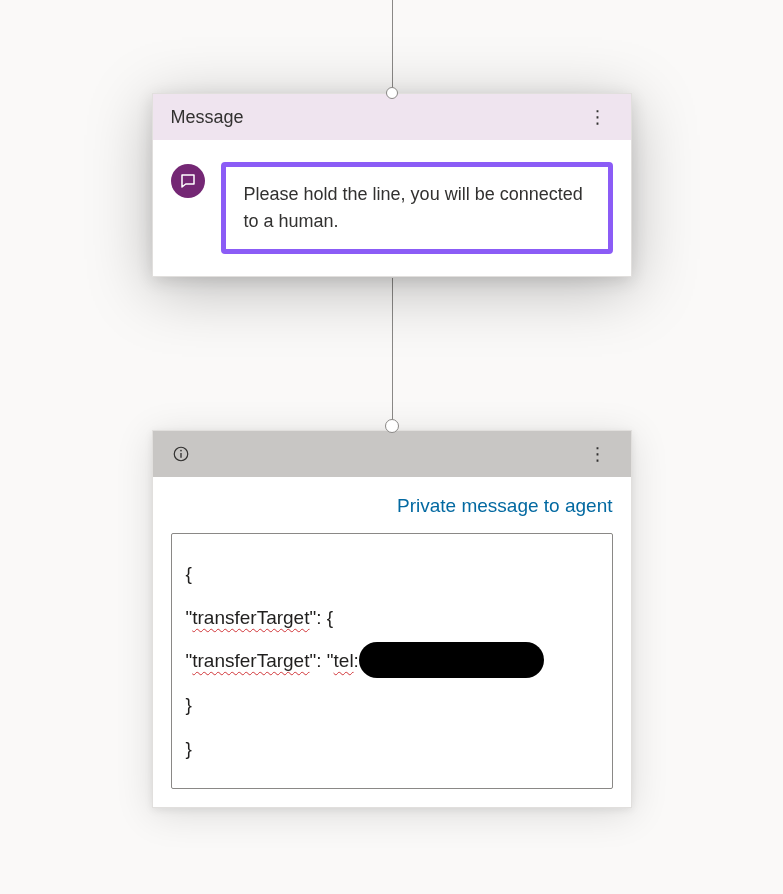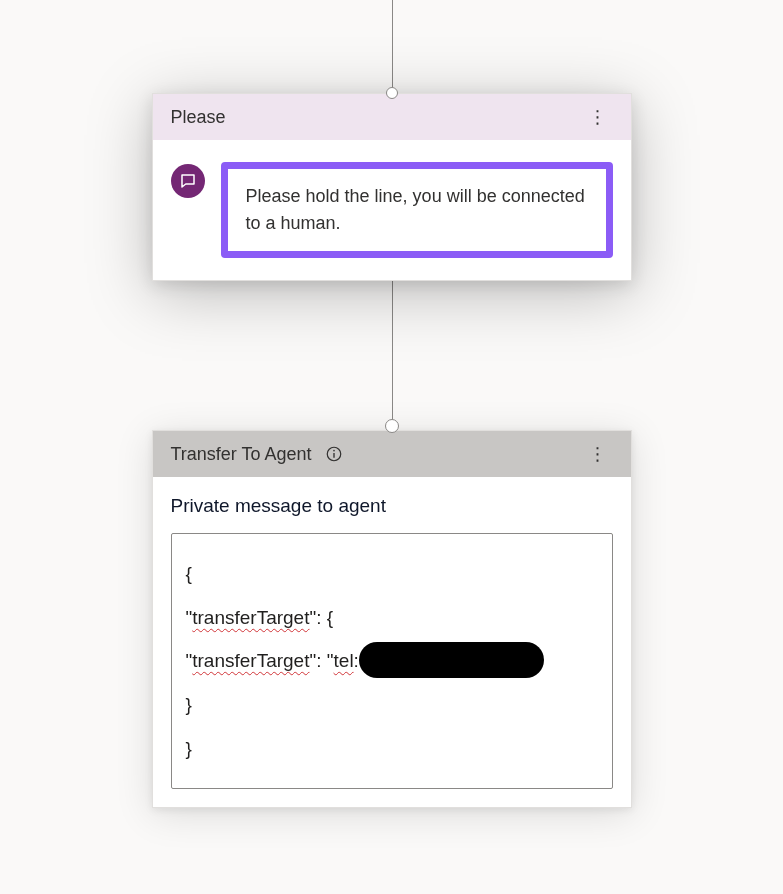--- a/index.html
+++ b/index.html
@@ -74,32 +74,33 @@
       border-radius: 50%;
       background: #742774;
       display: flex;
       align-items: center;
       justify-content: center;
       flex-shrink: 0;
       margin-top: 2px;
     }
     .msg-box {
       flex: 1;
-      border: 7px solid #8b5cf6;
+      border: 5px solid #8b5cf6;
       border-radius: 4px;
       padding: 14px 18px;
       font-size: 18px;
       color: #323130;
       line-height: 1.5;
     }
     .transfer-body { padding: 18px; }
     .field-label {
       font-size: 19px;
-      color: #0f172a;
+      color: #0369a1;
       margin-bottom: 16px;
+      text-align: right;
     }
     .code-box {
       border: 1px solid #8a8886;
       border-radius: 2px;
       padding: 18px 14px;
       font-size: 19px;
       color: #201f1e;
       line-height: 2.3;
       font-family: "Segoe UI", sans-serif;
     }
@@ -130,21 +131,21 @@
   </style>
 </head>
 <body>
 
 <div class="connector connector-top"></div>
 <div class="node-port port-top1"></div>
 
 <div class="node node-message selected">
   <div class="node-header purple">
     <div class="header-left">
-      <span>Please</span>
+      <span>Message</span>
     </div>
     <button class="more-btn">
       <span>⋮</span>
     </button>
   </div>
   <div class="node-body">
     <div class="msg-row">
       <div class="msg-icon">
         <svg width="18" height="18" viewBox="0 0 24 24" fill="none">
           <path d="M4 4h16v12H9l-5 4V4z" stroke="#fff" stroke-width="2" stroke-linejoin="round" fill="none"></path>
@@ -156,21 +157,20 @@
     </div>
   </div>
 </div>
 
 <div class="connector connector-mid"></div>
 <div class="node-port port-top2"></div>
 
 <div class="node node-transfer">
   <div class="node-header gray">
     <div class="header-left">
-      <span>Transfer To Agent</span>
       <span class="info-icon-wrap">
         <svg width="18" height="18" viewBox="0 0 24 24">
           <circle cx="12" cy="12" r="9" stroke="#323130" stroke-width="1.6" fill="none"></circle>
           <line x1="12" y1="10.5" x2="12" y2="17" stroke="#323130" stroke-width="1.8"></line>
           <circle cx="12" cy="7.5" r="1.1" fill="#323130"></circle>
         </svg>
       </span>
     </div>
     <button class="more-btn">
       <span>⋮</span>

